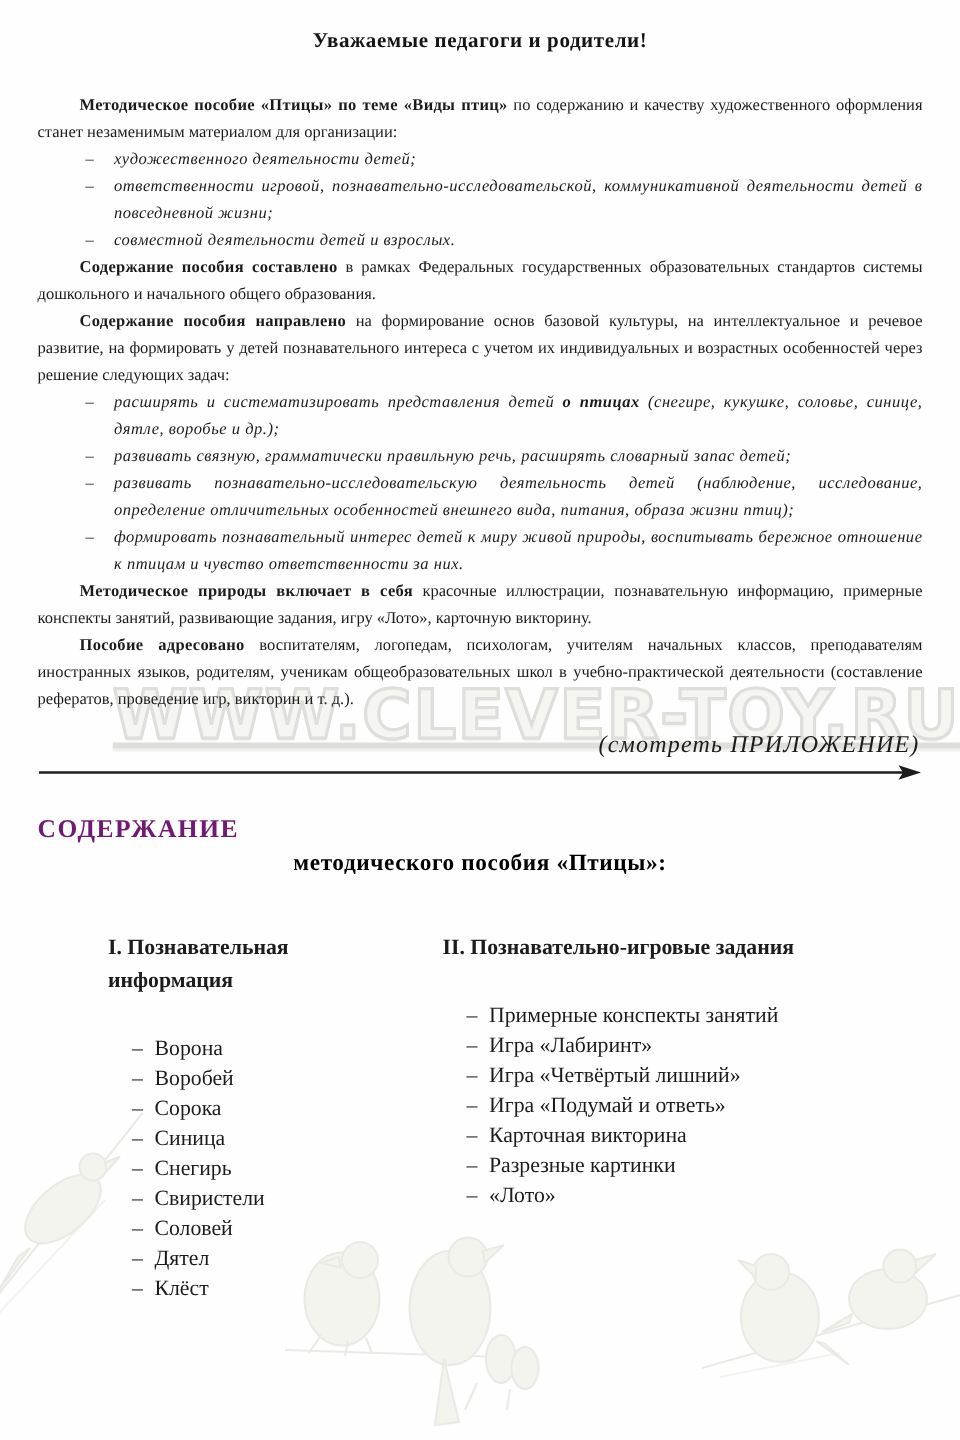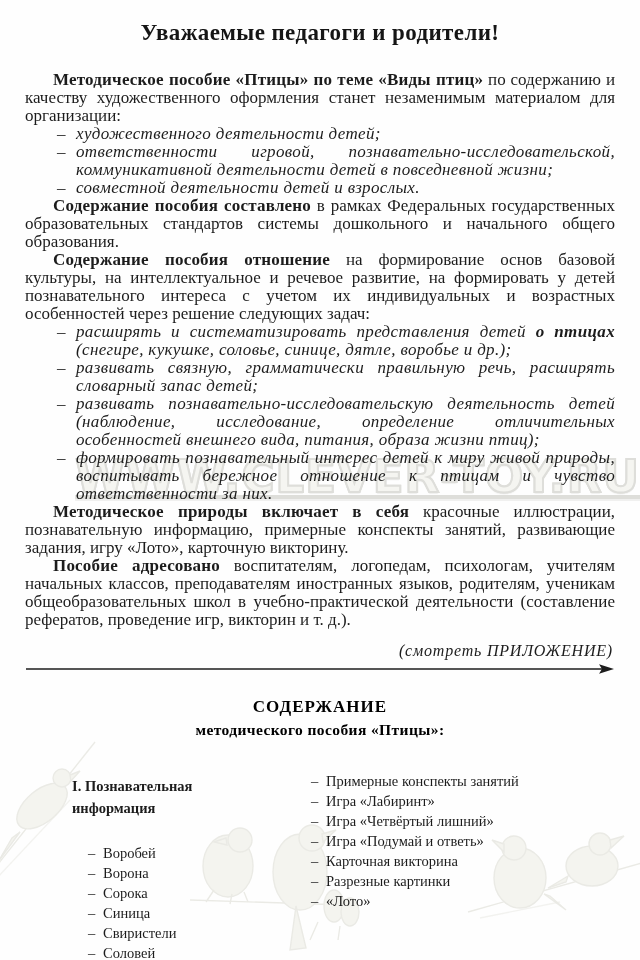--- a/index.html
+++ b/index.html
@@ -20,40 +20,40 @@
     -webkit-text-stroke:2px #dededa;
     text-shadow:0 2px 1px rgba(120,120,110,0.10);
     white-space:nowrap;
     text-decoration:underline;
   }
   .doc{
     position:absolute;left:25px;right:25px;top:20px;z-index:1;
   }
   .title{
     margin:0 0 25px 0;text-align:center;
-    font-size:23px;font-weight:bold;letter-spacing:.4px;color:#151515;
+    font-size:14px;font-weight:bold;letter-spacing:.4px;color:#151515;
   }
-  .bodytext{font-size:17px;line-height:18px;text-align:justify;}
+  .bodytext{font-size:11px;line-height:18px;text-align:justify;}
   .para{margin:0;text-indent:28px;}
   .para b{letter-spacing:.2px;}
   ul.dash{margin:0;padding:0;list-style:none;}
   ul.dash li{
     position:relative;margin:0 0 0 30px;padding-left:21px;
     font-style:italic;letter-spacing:.35px;text-align:justify;
   }
   ul.dash li::before{content:"–";position:absolute;left:2px;font-style:normal;}
   ul.dash li b{font-style:italic;}
   .appendix{
     margin:13px 2px 0 0;text-align:right;font-style:italic;
     font-size:16px;letter-spacing:.8px;
   }
   .arrowline{display:block;margin-top:1px;}
   .contents-h1{
-    margin:20px 0 0 0;text-align:center;font-size:17px;
-    font-weight:bold;letter-spacing:1px;color:#000000;
+    margin:20px 0 0 0;font-size:17px;
+    font-weight:bold;letter-spacing:1px;color:#701a75;
   }
   .contents-h2{
     margin:4px 0 0 0;text-align:center;font-size:15.5px;
     font-weight:bold;letter-spacing:.4px;color:#000000;
   }
   .columns{display:flex;margin-top:8px;font-size:14.5px;}
   .col{line-height:21px;}
   .col-1{margin-left:47px;width:205px;}
   .col-2{margin-left:18px;width:270px;}
   .col-title{font-weight:bold;line-height:22px;margin-top:28px;}
@@ -121,21 +121,21 @@
       <p class="para"><b>Методическое пособие «Птицы» по теме «Виды птиц»</b><span> по содержанию и качеству художественного оформления станет незаменимым материалом для организации:</span></p>
 
       <ul class="dash">
         <li>художественного деятельности детей;</li>
         <li>ответственности игровой, познавательно-исследовательской, коммуникативной деятельности детей в повседневной жизни;</li>
         <li>совместной деятельности детей и взрослых.</li>
       </ul>
 
       <p class="para"><b>Содержание пособия составлено</b><span> в рамках Федеральных государственных образовательных стандартов системы дошкольного и начального общего образования.</span></p>
 
-      <p class="para"><b>Содержание пособия отношение</b><span> на формирование основ базовой культуры, на интеллектуальное и речевое развитие, на формировать у детей познавательного интереса с учетом их индивидуальных и возрастных особенностей через решение следующих задач:</span></p>
+      <p class="para"><b>Содержание пособия направлено</b><span> на формирование основ базовой культуры, на интеллектуальное и речевое развитие, на формировать у детей познавательного интереса с учетом их индивидуальных и возрастных особенностей через решение следующих задач:</span></p>
 
       <ul class="dash">
         <li><span>расширять и систематизировать представления детей </span><b>о птицах</b><span> (снегире, кукушке, соловье, синице, дятле, воробье и др.);</span></li>
         <li><span>развивать связную, грамматически правильную речь, расширять словарный запас детей;</span><b></b><span></span></li>
         <li><span>развивать познавательно-исследовательскую деятельность детей (наблюдение, исследование, определение отличительных особенностей внешнего вида, питания, образа жизни птиц);</span><b></b><span></span></li>
         <li><span>формировать познавательный интерес детей к миру живой природы, воспитывать бережное отношение к птицам и чувство ответственности за них.</span><b></b><span></span></li>
       </ul>
 
       <p class="para"><b>Методическое природы включает в себя</b><span> красочные иллюстрации, познавательную информацию, примерные конспекты занятий, развивающие задания, игру «Лото», карточную викторину.</span></p>
 
@@ -150,32 +150,34 @@
       <path d="M589,8 L574,3.2 L577,8 L574,12.8 Z" fill="#1d1d1d"></path>
     </svg>
 
     <h2 class="contents-h1">СОДЕРЖАНИЕ</h2>
     <h3 class="contents-h2">методического пособия «Птицы»:</h3>
 
     <div class="columns">
       <div class="col col-1">
         <div class="col-title">I. Познавательная информация</div>
         <ul class="contents-list">
+          <li>Ворона</li>
           <li>Воробей</li>
-          <li>Ворона</li>
           <li>Сорока</li>
           <li>Синица</li>
+          <li>Снегирь</li>
           <li>Свиристели</li>
           <li>Соловей</li>
           <li>Дятел</li>
           <li>Клёст</li>
 
         </ul>
       </div>
       <div class="col col-2">
+        <div class="col-title">II. Познавательно-игровые задания</div>
         <ul class="contents-list">
           <li>Примерные конспекты занятий</li>
           <li>Игра «Лабиринт»</li>
           <li>Игра «Четвёртый лишний»</li>
           <li>Игра «Подумай и ответь»</li>
           <li>Карточная викторина</li>
           <li>Разрезные картинки</li>
           <li>«Лото»</li>
         </ul>
       </div>

